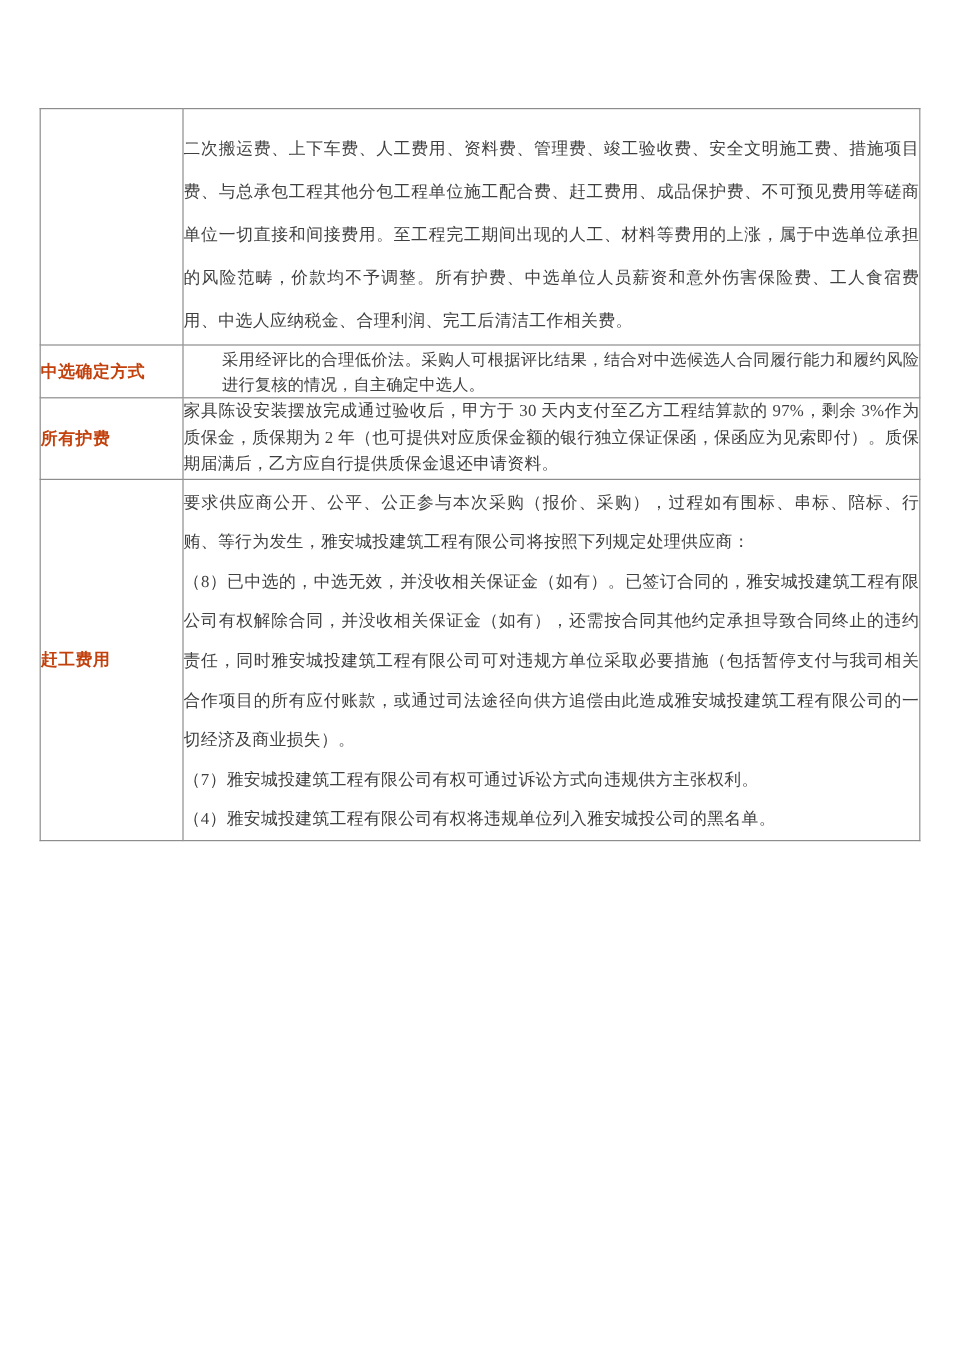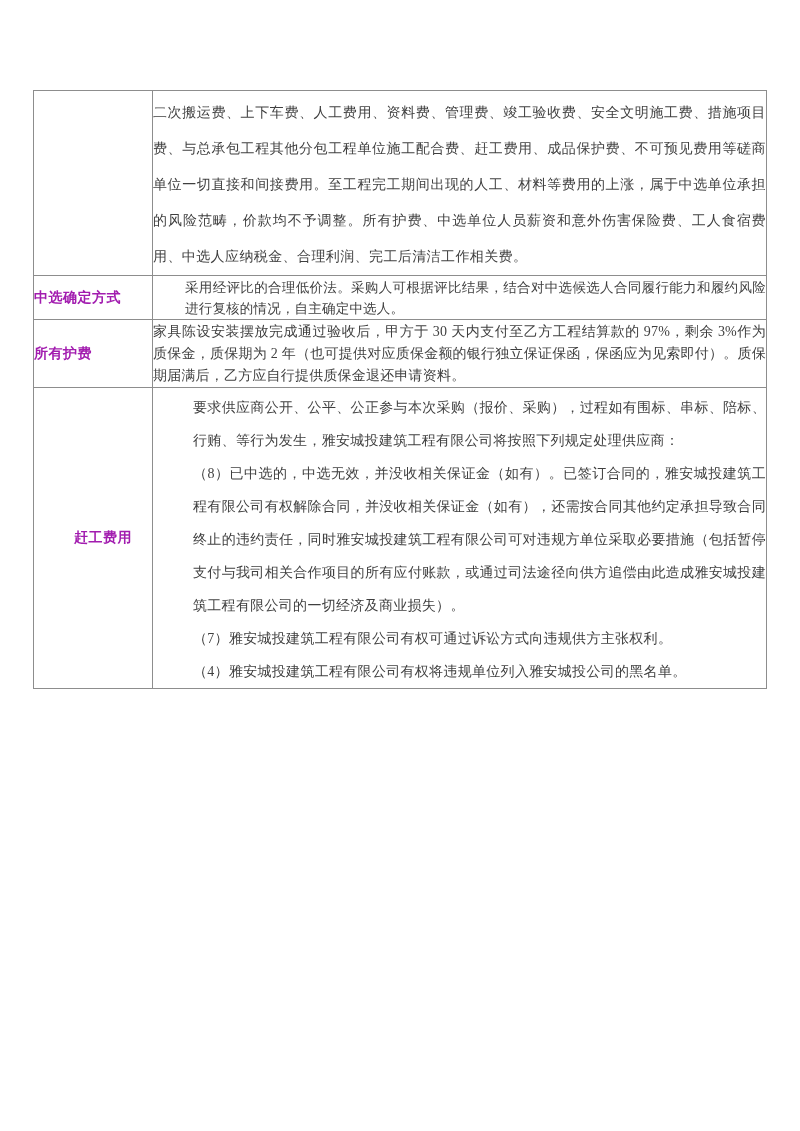--- a/index.html
+++ b/index.html
@@ -31,38 +31,38 @@
     border: 1px solid #8d8d8d;
     padding: 0;
     vertical-align: middle;
     box-sizing: border-box;
     overflow: hidden;
   }
   td.label-cell {
     width: 119px;
     font-weight: bold;
     font-size: 14px;
-    color: #a21caf;
+    color: #c2410c;
     padding-left: 7px;
     padding-right: 4px;
     letter-spacing: 0.5px;
   }
   td.content-cell {
     width: 614px;
     padding-left: 7px;
     padding-right: 6px;
     vertical-align: top;
   }
   .content-cell p {
     margin: 0;
     text-align: justify;
   }
   
   tr.row-fees td { height: 185px; }
-  tr.row-fees .content-cell { padding-top: 4px; }
+  tr.row-fees .content-cell { padding-top: 16px; }
   tr.row-fees .content-cell p {
     font-size: 14px;
     line-height: 36px;
     letter-spacing: 0.4px;
   }
   
   tr.row-selection td { height: 43px; }
   tr.row-selection .content-cell { padding-top: 1px; }
   tr.row-selection .content-cell p {
     font-size: 13.5px;
@@ -72,21 +72,21 @@
   }
   
   tr.row-payment td { height: 67px; }
   tr.row-payment .content-cell { padding-top: 1px; }
   tr.row-payment .content-cell p {
     font-size: 14px;
     line-height: 22px;
     letter-spacing: 0.2px;
   }
   
-  tr.row-integrity td { height: 301px; padding-left: 40px; }
+  tr.row-integrity td { height: 301px; }
   tr.row-integrity .content-cell { padding-top: 3px; }
   tr.row-integrity .content-cell p {
     font-size: 14px;
     line-height: 33px;
     letter-spacing: 0.3px;
   }
 </style>
 </head>
 <body>
 

